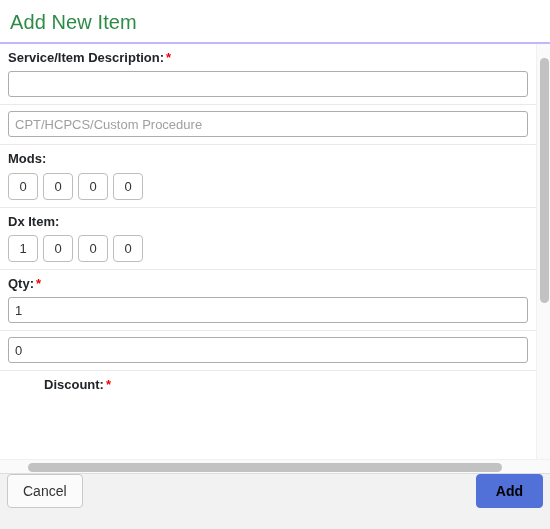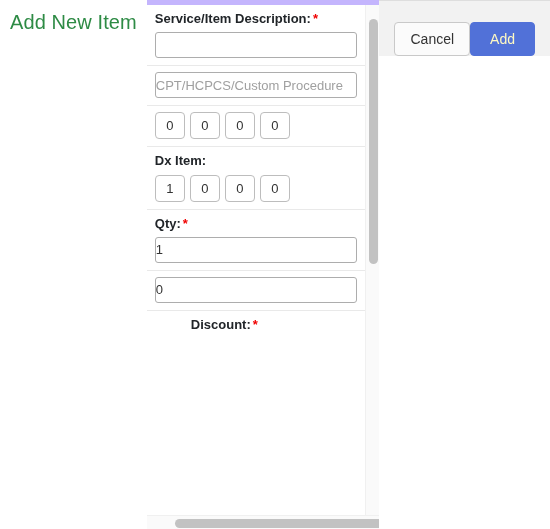--- a/index.html
+++ b/index.html
@@ -13,21 +13,21 @@
     font-family: "Liberation Sans", sans-serif;
     font-size: 13px;
     color: #212529;
     overflow: hidden;
   }
 
   .modal {
     width: 550px;
     height: 529px;
     display: flex;
-    flex-direction: row;
+    flex-direction: column;
     background: #ffffff;
     box-sizing: border-box;
   }
 
   
   .modal-header {
     flex: 0 0 auto;
     padding: 10px 10px 8px 10px;
     background: #ffffff;
   }
@@ -37,21 +37,21 @@
     font-weight: 400;
     color: #2e8b45;
     line-height: 1.2;
     letter-spacing: 0.1px;
   }
 
   
   .modal-body-wrap {
     flex: 1 1 auto;
     position: relative;
-    border-top: 5px solid #c4b5fd;
+    border-top: 2px solid #c4b5fd;
     overflow: hidden;
     background: #fca5a5;
   }
   .modal-body {
     position: absolute;
     top: 0;
     left: 0;
     right: 14px;
     bottom: 14px;
     overflow: hidden;
@@ -84,21 +84,21 @@
   }
 
   .text-input {
     display: block;
     width: 100%;
     height: 26px;
     box-sizing: border-box;
     border: 1px solid #adadad;
     border-radius: 3px;
     background: #ffffff;
-    padding: 2px 0;
+    padding: 2px 6px;
     font-family: "Liberation Sans", sans-serif;
     font-size: 13px;
     color: #333333;
     line-height: 20px;
     outline: none;
   }
   .text-input::placeholder {
     color: #a0a0a0;
     opacity: 1;
   }
@@ -162,44 +162,45 @@
     border-radius: 5px;
   }
 
   
   .modal-footer {
     flex: 0 0 auto;
     height: 56px;
     background: #f2f2f2;
     border-top: 1px solid #dedede;
     display: flex;
-    align-items: flex-end;
+    align-items: flex-start;
     justify-content: space-between;
-    padding: 0 15px;
+    padding: 0 7px;
     box-sizing: border-box;
   }
   .btn {
     font-family: "Liberation Sans", sans-serif;
     font-size: 14px;
     line-height: 1;
     border-radius: 4px;
     padding: 9px 15px;
     cursor: pointer;
     outline: none;
   }
   .btn-cancel {
     background: #fbfbfb;
     border: 1px solid #c9c9c9;
     color: #333333;
   }
   .btn-add {
     background: #5171d8;
     border: 1px solid #5171d8;
-    color: #fef9c3;
+    color: #000000;
     padding: 9px 19px;
+    font-weight: bold;
   }
 </style>
 </head>
 <body>
 
 <div class="modal">
 
   <div class="modal-header">
     <h1 class="modal-title">Add New Item</h1>
   </div>
@@ -213,20 +214,23 @@
           <span>Service/Item Description:</span><span class="req-star">*</span>
         </label>
         <input class="text-input" type="text" value="" style="">
       </div>
 
       <div class="form-row">
         <input class="text-input" type="text" placeholder="CPT/HCPCS/Custom Procedure" style="">
       </div>
 
       <div class="form-row">
+        <label class="field-label">
+          <span>Mods:</span><span class="req-star"></span>
+        </label>
         <div class="mini-group">
           <input class="mini-input" type="text" value="0" style="">
           <input class="mini-input" type="text" value="0" style="">
           <input class="mini-input" type="text" value="0" style="">
           <input class="mini-input" type="text" value="0" style="">
         </div>
       </div>
 
       <div class="form-row">
         <label class="field-label">

